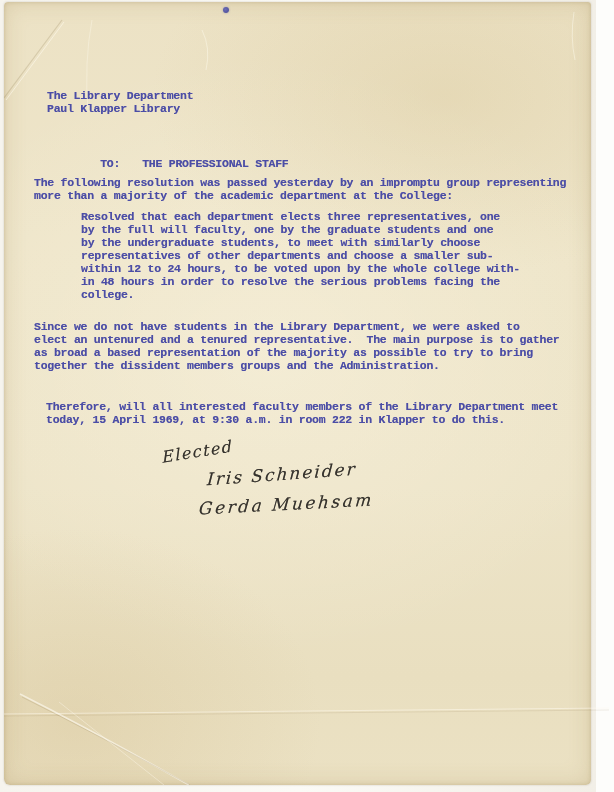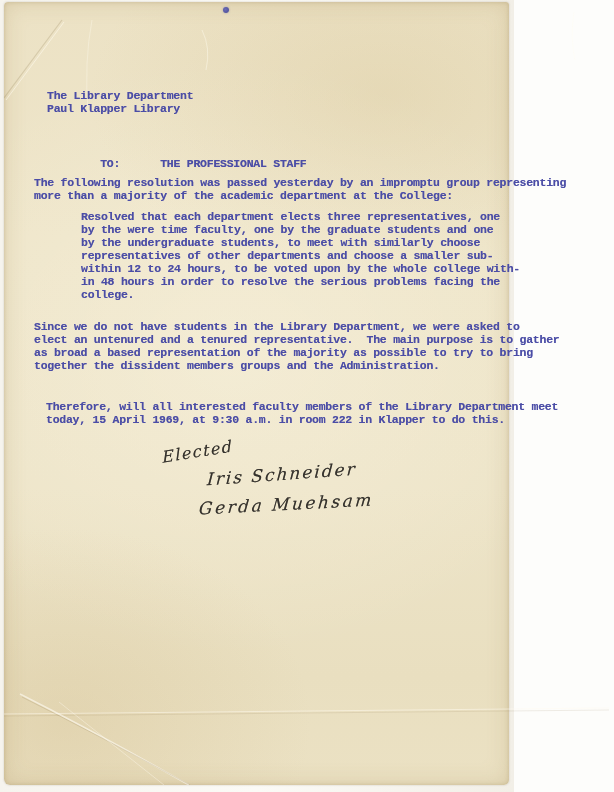--- a/index.html
+++ b/index.html
@@ -5,21 +5,21 @@
   html, body {
     margin: 0;
     padding: 0;
     background: #fdfdfb;
     width: 614px;
     height: 792px;
     overflow: hidden;
   }
   .scan {
     position: relative;
-    width: 514px;
+    width: 596px;
     height: 792px;
     background: linear-gradient(90deg, #f6f4ee 0%, #fbfaf6 50%, #f2efe7 100%);
   }
   .paper {
     position: absolute;
     top: 2px; left: 4px; right: 5px; bottom: 7px;
     border-radius: 4px 3px 5px 6px;
     background:
       radial-gradient(ellipse 420px 260px at 75% 12%, rgba(210,190,140,0.28), transparent 70%),
       radial-gradient(ellipse 380px 300px at 12% 92%, rgba(208,186,138,0.30), transparent 65%),
@@ -43,21 +43,21 @@
     font-size: 11.5px;
     line-height: 13px;
     font-weight: 700;
     color: #4b4da6;
     white-space: pre;
     text-shadow: 0 0 0.6px rgba(70,72,165,0.55);
     letter-spacing: -0.25px;
   }
   .block { position: absolute; }
   .block .typed-line { position: static; }
-  .to-value { margin-left: 40px; }
+  .to-value { margin-left: 22px; }
   .hw {
     position: absolute;
     font-family: "DejaVu Serif", serif;
     font-style: italic;
     color: #35322d;
     white-space: nowrap;
     text-shadow: 0 0 0.4px rgba(40,38,32,0.5);
   }
   .hw-elected {
     left: 158px; top: 440px;
@@ -110,21 +110,21 @@
       </div>
     </div>
 
     <div class="block" style="left:30px; top:174px;">
       <div class="typed-line">The following resolution was passed yesterday by an impromptu group representing</div>
       <div class="typed-line">more than a majority of the academic department at the College:</div>
     </div>
 
     <div class="block" style="left:77px; top:208px;">
       <div class="typed-line">Resolved that each department elects three representatives, one</div>
-      <div class="typed-line">by the were time faculty, one by the graduate students and one</div>
+      <div class="typed-line">by the full will faculty, one by the graduate students and one</div>
       <div class="typed-line">by the undergraduate students, to meet with similarly choose</div>
       <div class="typed-line">representatives of other departments and choose a smaller sub-</div>
       <div class="typed-line">within 12 to 24 hours, to be voted upon by the whole college with-</div>
       <div class="typed-line">in 48 hours in order to resolve the serious problems facing the</div>
       <div class="typed-line">college.</div>
     </div>
 
     <div class="block" style="left:30px; top:318px;">
       <div class="typed-line">Since we do not have students in the Library Department, we were asked to</div>
       <div class="typed-line">elect an untenured and a tenured representative.  The main purpose is to gather</div>

